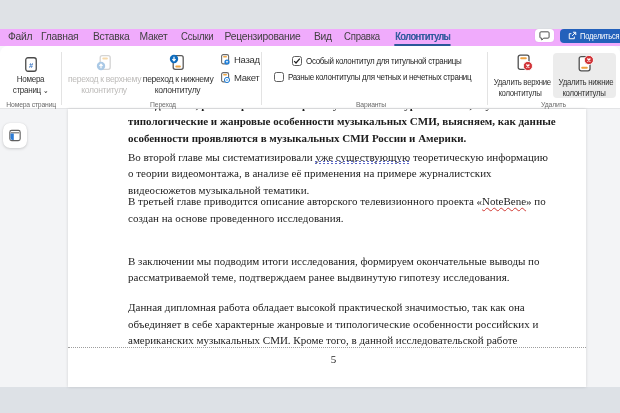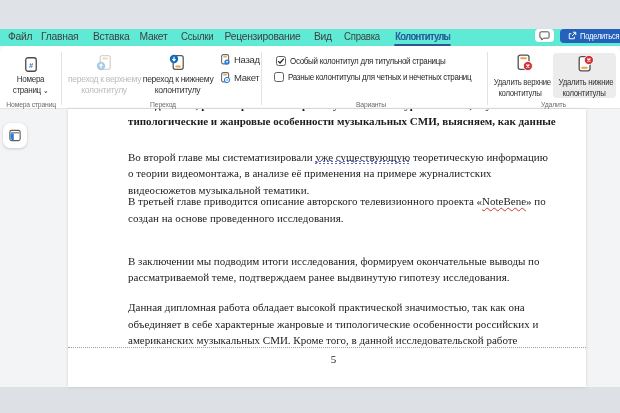--- a/index.html
+++ b/index.html
@@ -3,21 +3,21 @@
 <meta charset="utf-8">
 <style>
   html,body{margin:0;padding:0;}
   body{width:620px;height:413px;overflow:hidden;font-family:"Liberation Sans",sans-serif;background:#fff;}
   .app{position:absolute;left:0;top:0;width:620px;height:413px;overflow:hidden;background:#fff;}
 
   
   .titlebar{position:absolute;left:0;top:0;width:620px;height:29px;background:var(--titlebar-bg,#dfe2e6);}
 
   
-  .menubar{position:absolute;left:0;top:29px;width:620px;height:17px;background:#5eead4;}
+  .menubar{position:absolute;left:0;top:29px;width:620px;height:17px;background:#f0abfc;}
   .menu-items{position:absolute;left:0;top:0;height:17px;width:620px;}
   .menu-item{position:absolute;top:0;font-size:10.3px;letter-spacing:-0.25px;color:#3f3f3f;white-space:nowrap;height:17px;line-height:16px;}
   .menu-item.active{color:var(--accent,#2b579a);font-weight:400;letter-spacing:-0.3px;text-shadow:0.5px 0 0 currentColor;}
   .menu-item.active::after{content:"";position:absolute;left:-1px;right:-1px;bottom:0px;height:2.5px;border-radius:2px;background:var(--accent,#2b579a);}
   .mb-right{position:absolute;left:0;top:0;width:620px;height:17px;}
   .comment-btn{position:absolute;left:535px;top:0px;width:19px;height:13px;display:flex;align-items:center;justify-content:center;background:#fff;border:none;border-radius:3.5px;padding:0;box-shadow:0 0 1px rgba(0,0,0,0.18);}
   .share-btn svg{flex-shrink:0;}
   .share-btn{position:absolute;left:560px;top:-0.5px;height:14px;display:flex;align-items:center;gap:3px;background:var(--share-blue,#2361bb);color:#fff;
              border:none;border-radius:4px;padding:0 6px 0 8px;font-size:9.3px;letter-spacing:-0.2px;
              font-family:"Liberation Sans",sans-serif;width:64px;box-sizing:border-box;white-space:nowrap;}
@@ -159,21 +159,21 @@
         <circle cx="6" cy="8" r="2.6" fill="#fff" stroke="#1c7cd6" stroke-width="1"></circle>
         <path d="M5.2 8.6 L6 7.4 L6.8 8.6" stroke="#1c7cd6" stroke-width="0.8" fill="none"></path>
       </svg>
       <span class="rb-small-label">Макет</span>
     </div>
 
     <div class="group-label" style="left:63px;width:200px;">Переход</div>
 
     <div class="rb-divider" style="left:261px;"></div>
 
-    <div class="cb-row" style="left:276px;top:9px;">
+    <div class="cb-row" style="left:292px;top:9px;">
       <span class="cb-box">
         <svg width="8" height="8" viewBox="0 0 8 8">
               <path d="M1.2 4.2 L3 6 L6.8 1.6" stroke="#1f1f1f" stroke-width="1.2" fill="none"></path>
             </svg>
       </span>
       <span class="cb-label">Особый колонтитул для титульной страницы</span>
     </div>
     <div class="cb-row" style="left:274px;top:25px;">
       <span class="cb-box"></span>
       <span class="cb-label">Разные колонтитулы для четных и нечетных страниц</span>
@@ -224,20 +224,21 @@
       <rect x="0.9" y="0.9" width="11.2" height="11.2" rx="2" fill="#fff" stroke="#5f5f5f" stroke-width="1.2"></rect>
       <path d="M2 3.6 h9" stroke="#5f5f5f" stroke-width="1.1"></path>
       <path d="M1.6 4.2 h3.6 v7.2 h-1.3 a 2.3 2.3 0 0 1 -2.3 -2.3 Z" fill="#2e7cd6"></path>
     </svg>
   </button>
 
   <div class="page">
     <div class="doc-para" style="top:-12.4px;font-weight:bold;">
       <div class="dline">исследования, рассматриваем историю музыкальной журналистики, изучаем</div>
       <div class="dline">типологические и жанровые особенности музыкальных СМИ, выясняем, как данные</div>
+      <div class="dline">особенности проявляются в музыкальных СМИ России и Америки.</div>
     </div>
     <div class="doc-para" style="top:39.5px;">
       <div class="dline"><span>Во второй главе мы систематизировали </span><span class="mark-grammar">уже существующую</span><span> теоретическую информацию</span></div>
       <div class="dline">о теории видеомонтажа, в анализе её применения на примере журналистских</div>
       <div class="dline">видеосюжетов музыкальной тематики.</div>
     </div>
     <div class="doc-para" style="top:84px;">
       <div class="dline"><span>В третьей главе приводится описание авторского телевизионного проекта «</span><span class="mark-spelling">NoteBene</span><span>» по</span></div>
       <div class="dline">создан на основе проведенного исследования.</div>
     </div>

